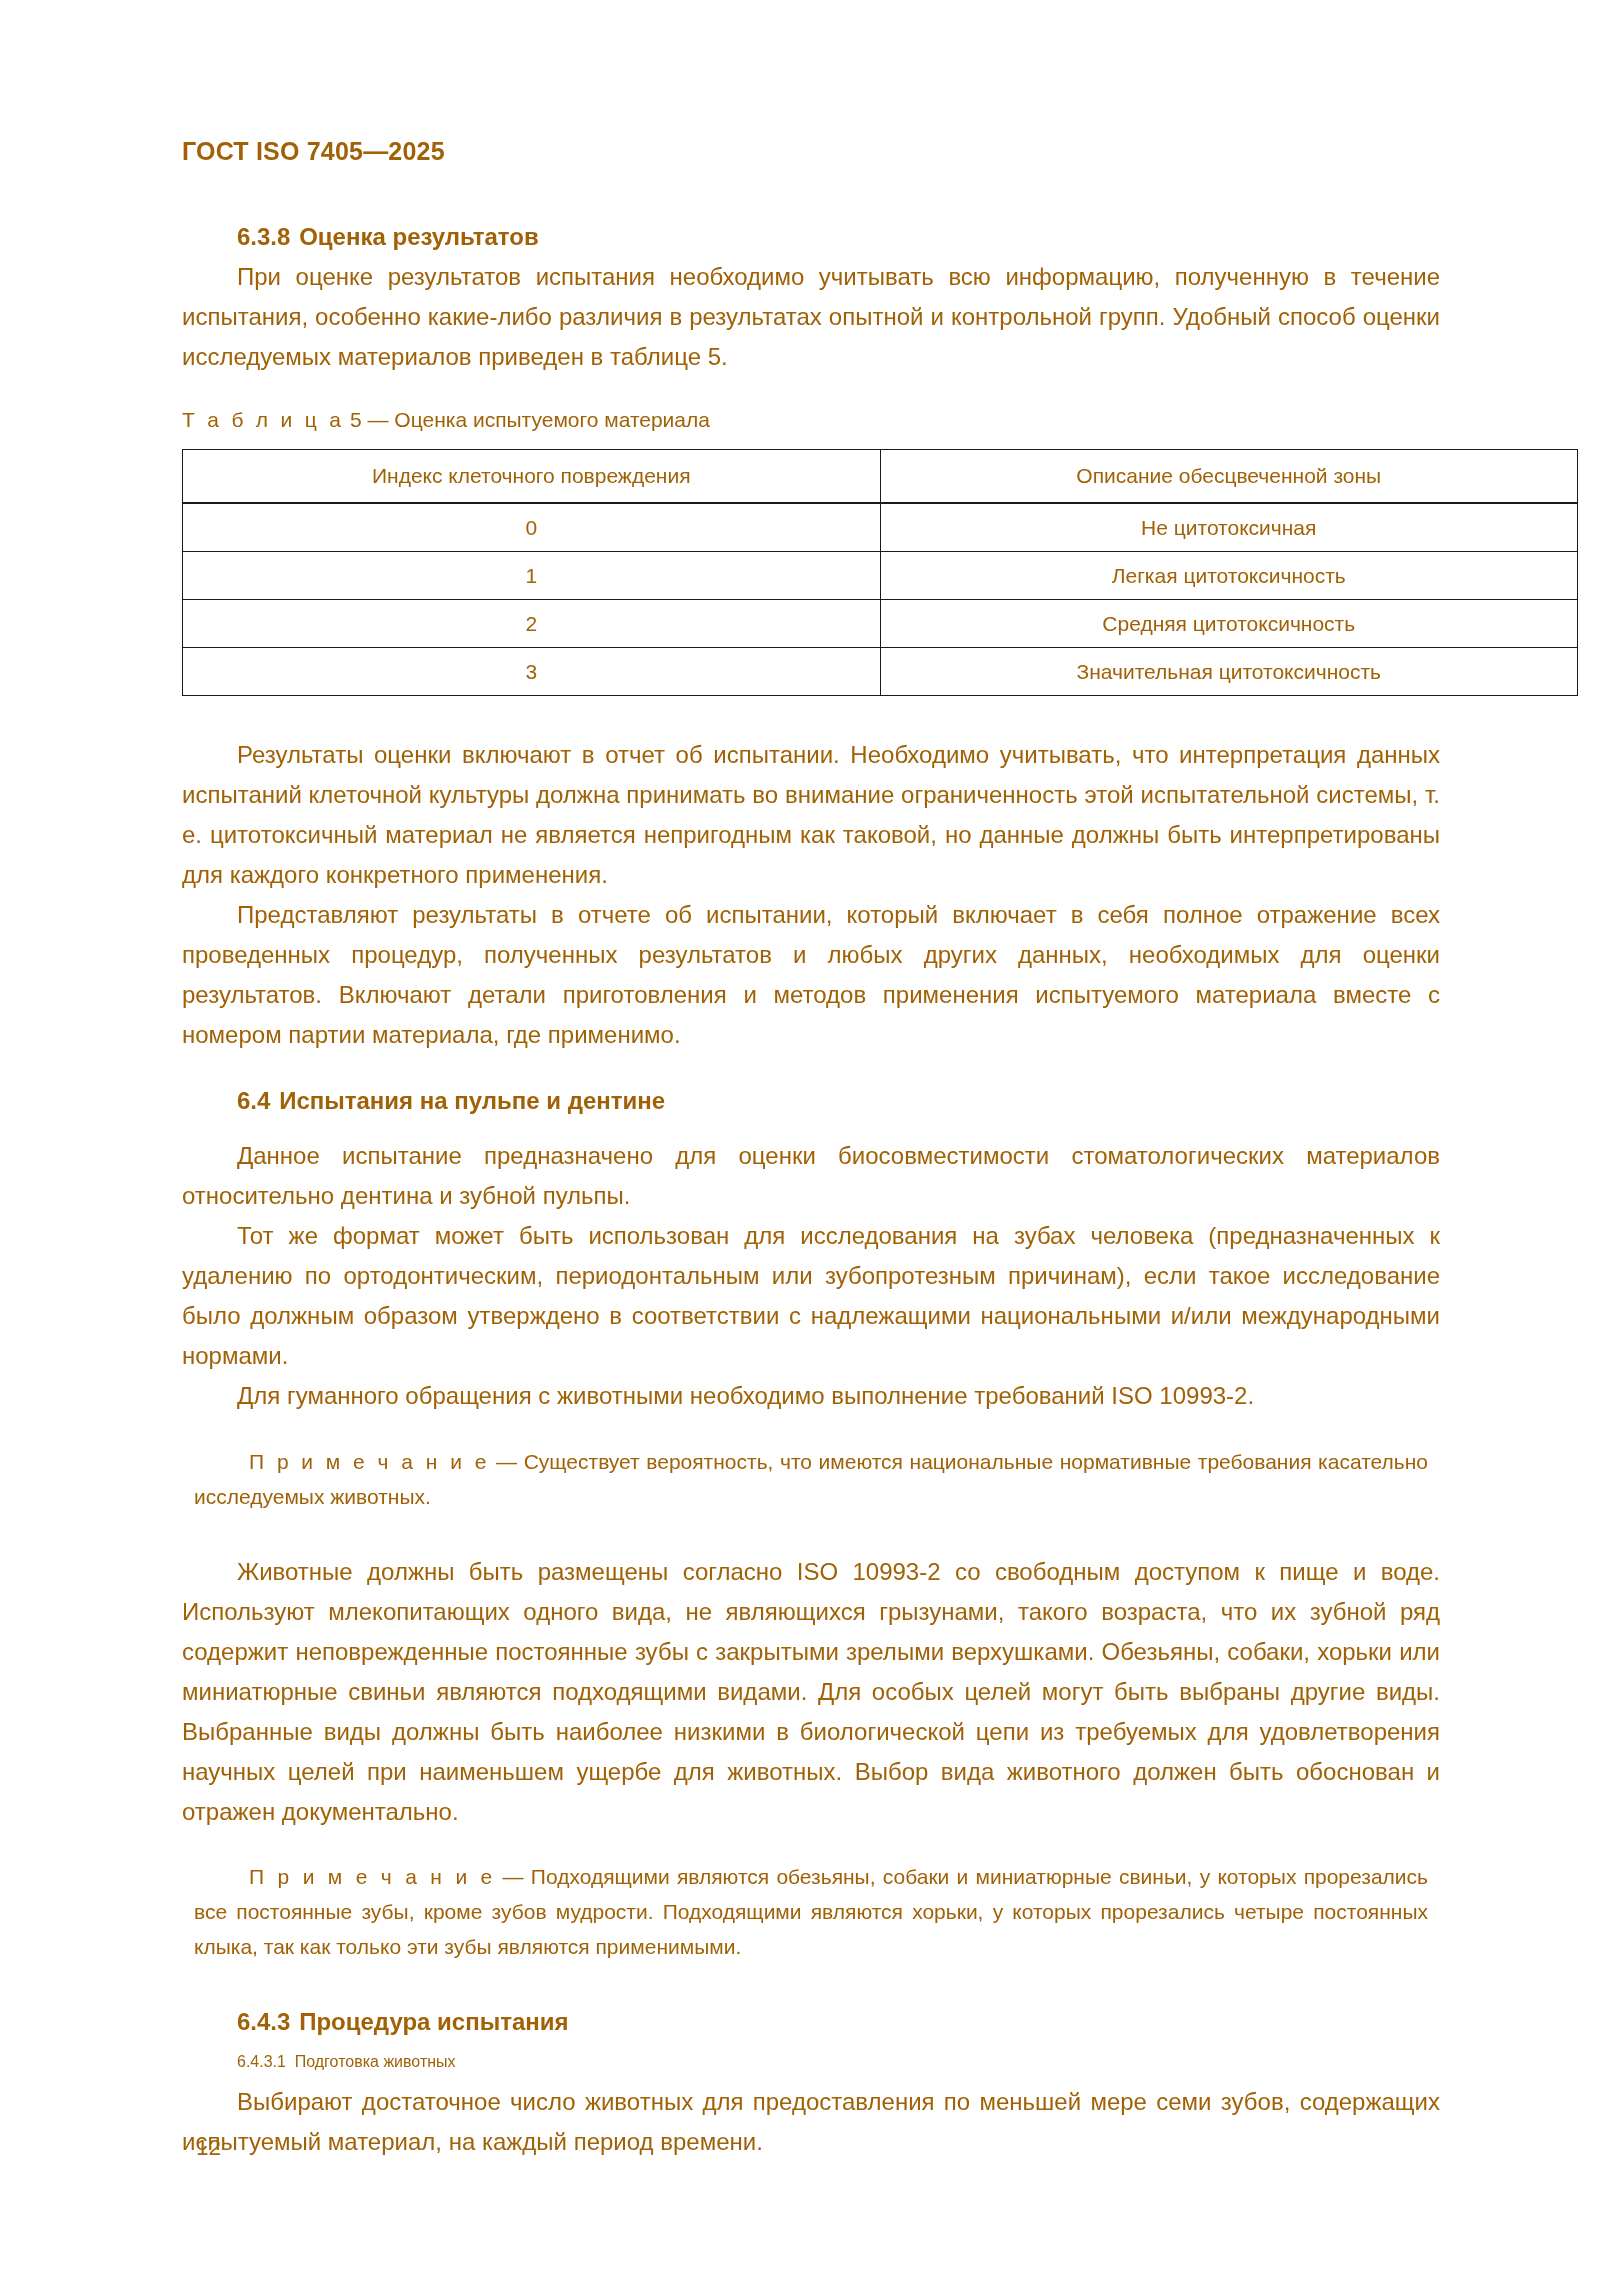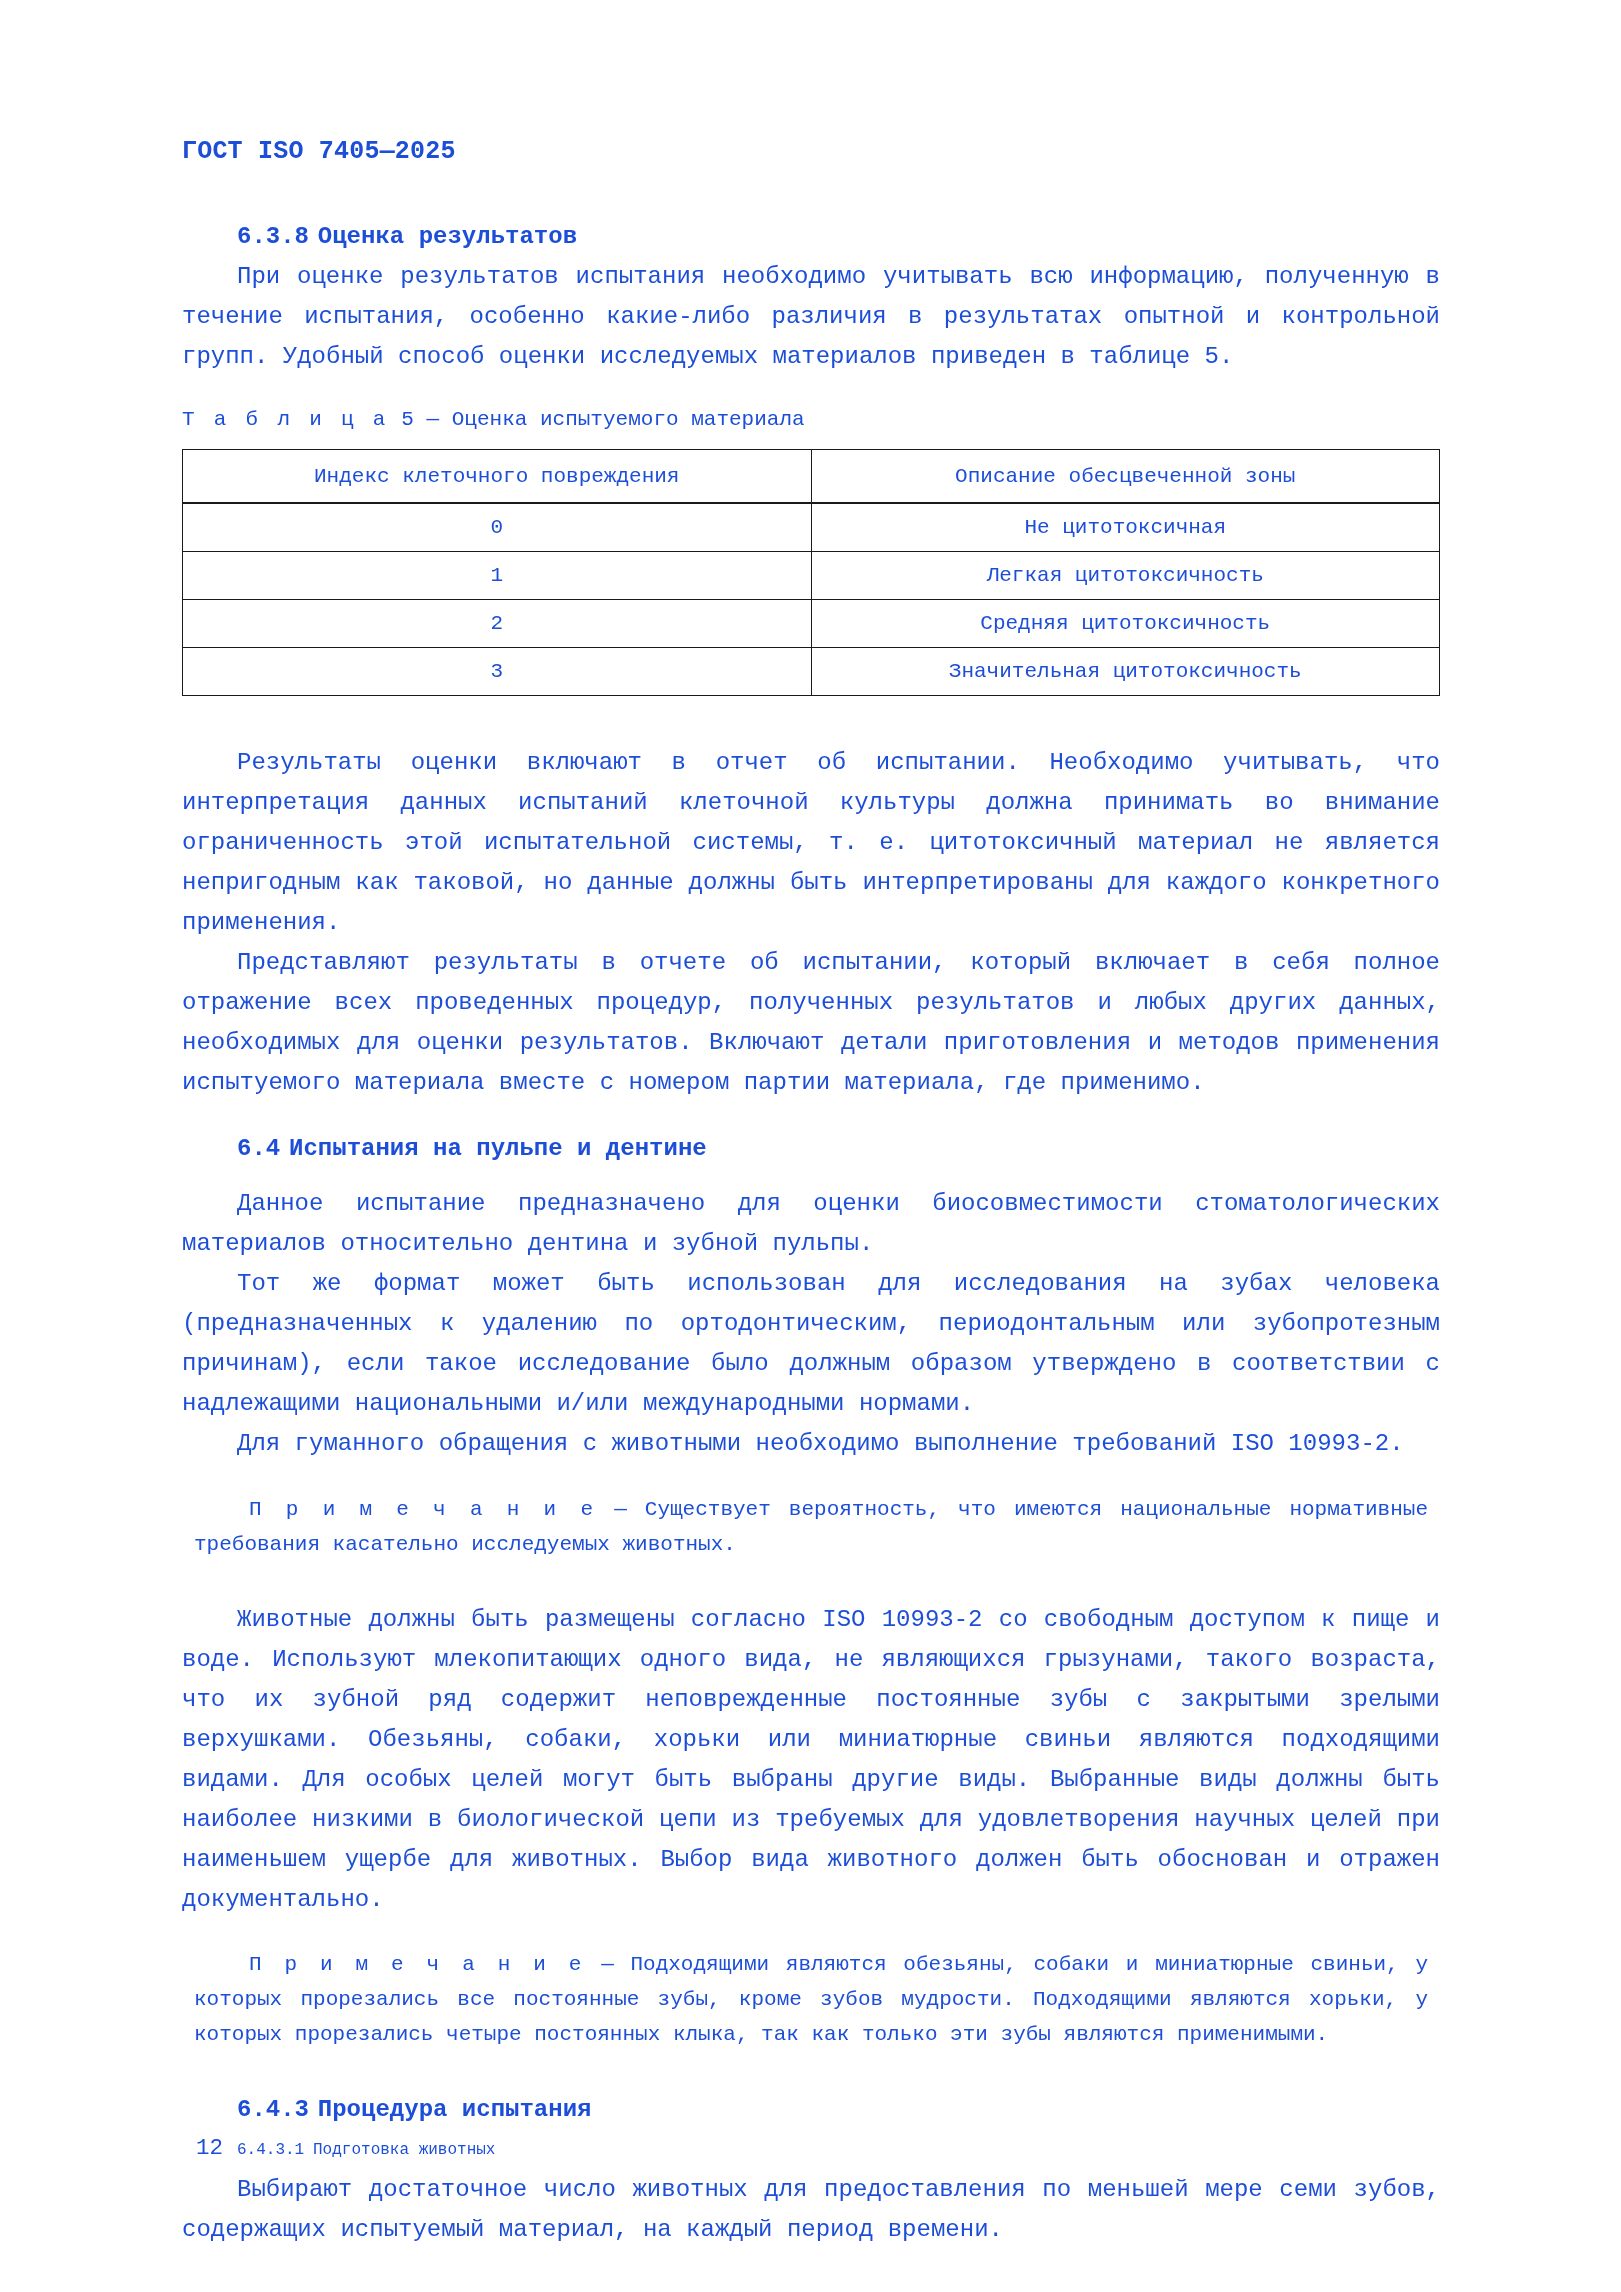--- a/index.html
+++ b/index.html
@@ -5,22 +5,22 @@
   html, body {
     margin: 0;
     padding: 0;
     background: #ffffff;
   }
   .page {
     position: relative;
     width: 1621px;
     height: 2293px;
     background: #ffffff;
-    font-family: Liberation Mono, monospace;
-    color: #1d4ed8;
+    font-family: Liberation Sans, sans-serif;
+    color: #a16207;
     box-sizing: border-box;
     overflow: hidden;
   }
   .content {
     position: absolute;
     left: 182px;
     top: 137px;
     width: 1258px;
   }
 
@@ -84,23 +84,23 @@
     line-height: 33px;
     margin-bottom: 13.7px;
     white-space: nowrap;
   }
   .table-caption .tcap {
     letter-spacing: 3.3px;
   }
 
   table.t5 {
     border-collapse: collapse;
-    width: 1258px;
+    width: 1396px;
     table-layout: fixed;
-    margin-bottom: 8px;
+    margin-bottom: 0;
   }
   table.t5 td, table.t5 th {
     border: 1.6px solid #1a1a1a;
     font-weight: normal;
     text-align: center;
     vertical-align: middle;
     font-size: 21px;
     padding: 0;
     height: 47px;
   }

